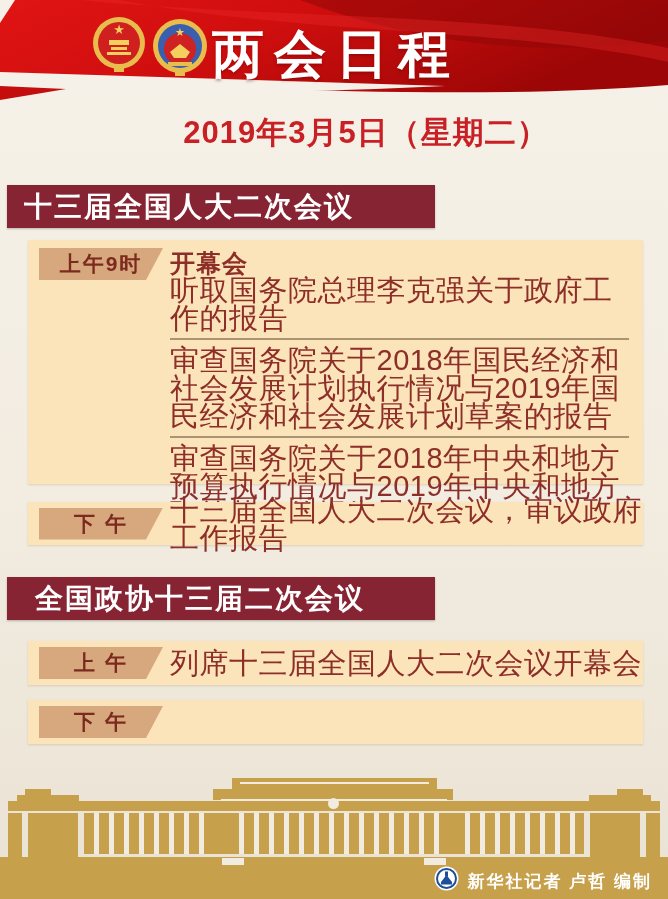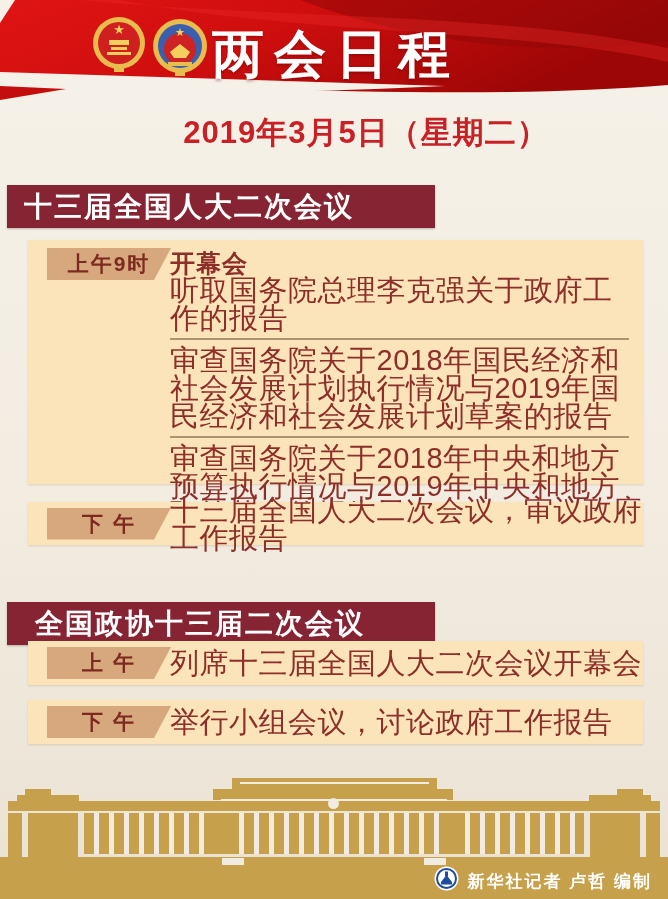--- a/index.html
+++ b/index.html
@@ -26,32 +26,32 @@
     font-size:31px; font-weight:bold; color:#c92025; letter-spacing:1px;margin-left:32px;
   }
   
   .section-banner {
     position:absolute; left:7px; width:428px; height:43px;
     background:#872433; color:#ffffff; font-size:28px; font-weight:bold;
     letter-spacing:2px; line-height:43px; padding-left:17px; white-space:nowrap;
     box-shadow:0 1px 2px rgba(0,0,0,.25);
   }
   #banner-npc { top:185px; }
-  #banner-cppcc { top:602px;padding-left:28px; }
+  #banner-cppcc { top:577px;padding-left:28px; }
   
   .card {
     position:absolute; left:28px; width:615px; background:#fbe3ba;
     box-shadow:0 1px 2px rgba(120,80,30,.18);
   }
   #card-npc-am { top:240px; height:244px; padding:10px 14px 12px 142px; }
   #card-npc-pm { top:502px; height:43px; }
   #card-cppcc-am { top:641px; height:44px; }
   #card-cppcc-pm { top:700px; height:44px; }
   .time-badge {
-    position:absolute; left:19px; width:124px; height:32px;
+    position:absolute; left:11px; width:124px; height:32px;
     background:#d7a87e; color:#7c2a1f; font-size:21px; font-weight:bold;
     line-height:32px; text-align:center; letter-spacing:2px;
     clip-path:polygon(0 0,100% 0,calc(100% - 17px) 100%,0 100%);
   }
   #card-npc-am .time-badge { top:8px; }
   .single .time-badge { top:50%; margin-top:-16px; }
   .single { display:flex; align-items:center; }
   .single .agenda-text { margin-left:142px; }
   .agenda-headline {
     font-size:25px; font-weight:bold; color:#8e2e28; line-height:26px;
@@ -150,21 +150,20 @@
 
   <div class="section-banner" id="banner-cppcc">全国政协十三届二次会议</div>
 
   <div class="card single" id="card-cppcc-am">
     <div class="time-badge">上 午</div>
     <div class="agenda-text">列席十三届全国人大二次会议开幕会</div>
   </div>
 
   <div class="card single" id="card-cppcc-pm">
     <div class="time-badge">下 午</div>
-    <div class="agenda-text">举行小组会议，讨论政府工作报告</div>
   </div>
 
   <div>
 
     <div class="gold" style="left:232px;top:778px;width:205px;height:11px;"></div>
     <div class="cream" style="left:240px;top:782px;width:189px;height:2px;"></div>
     <div class="gold" style="left:213px;top:789px;width:240px;height:11px;"></div>
 
     <div class="gold" style="left:8px;top:801px;width:652px;height:10px;"></div>
     <div class="cream" style="left:221px;top:799px;width:226px;height:2px;"></div>

